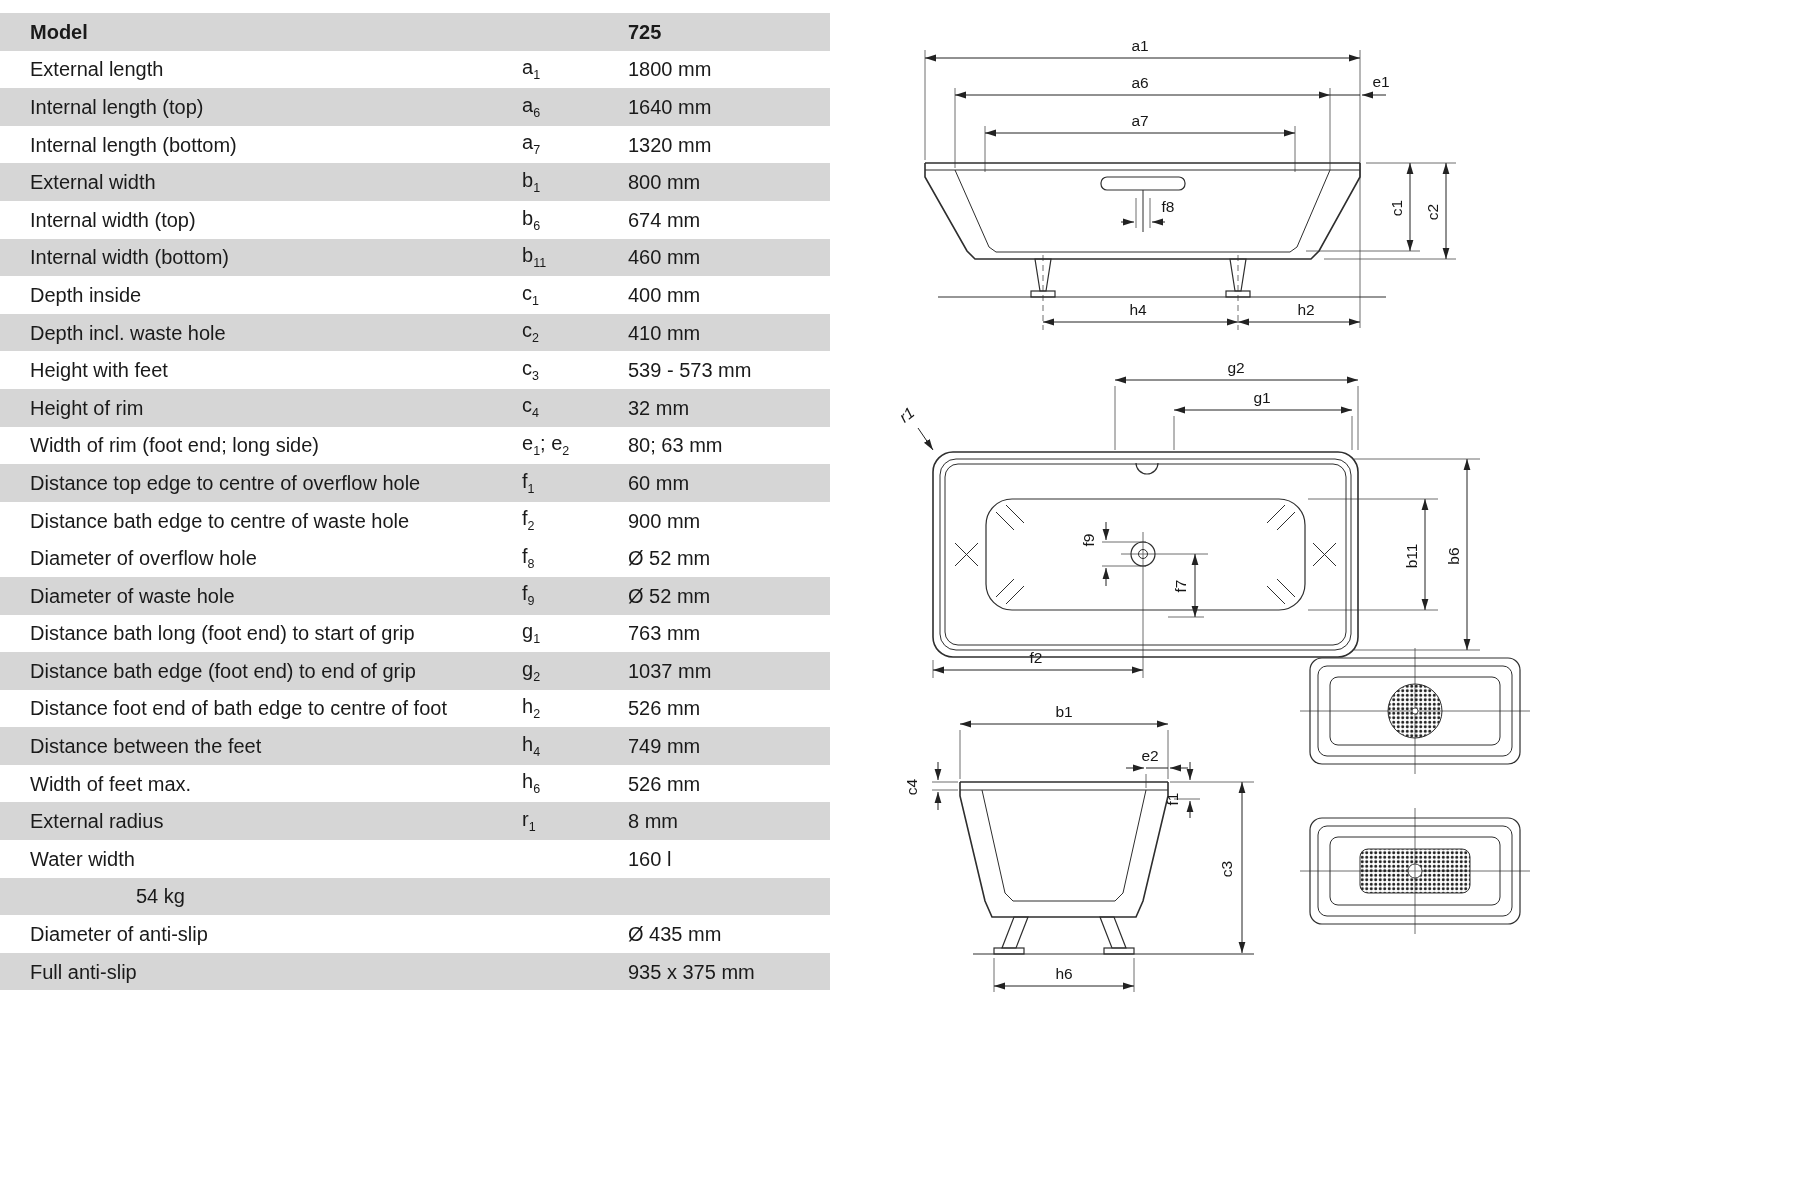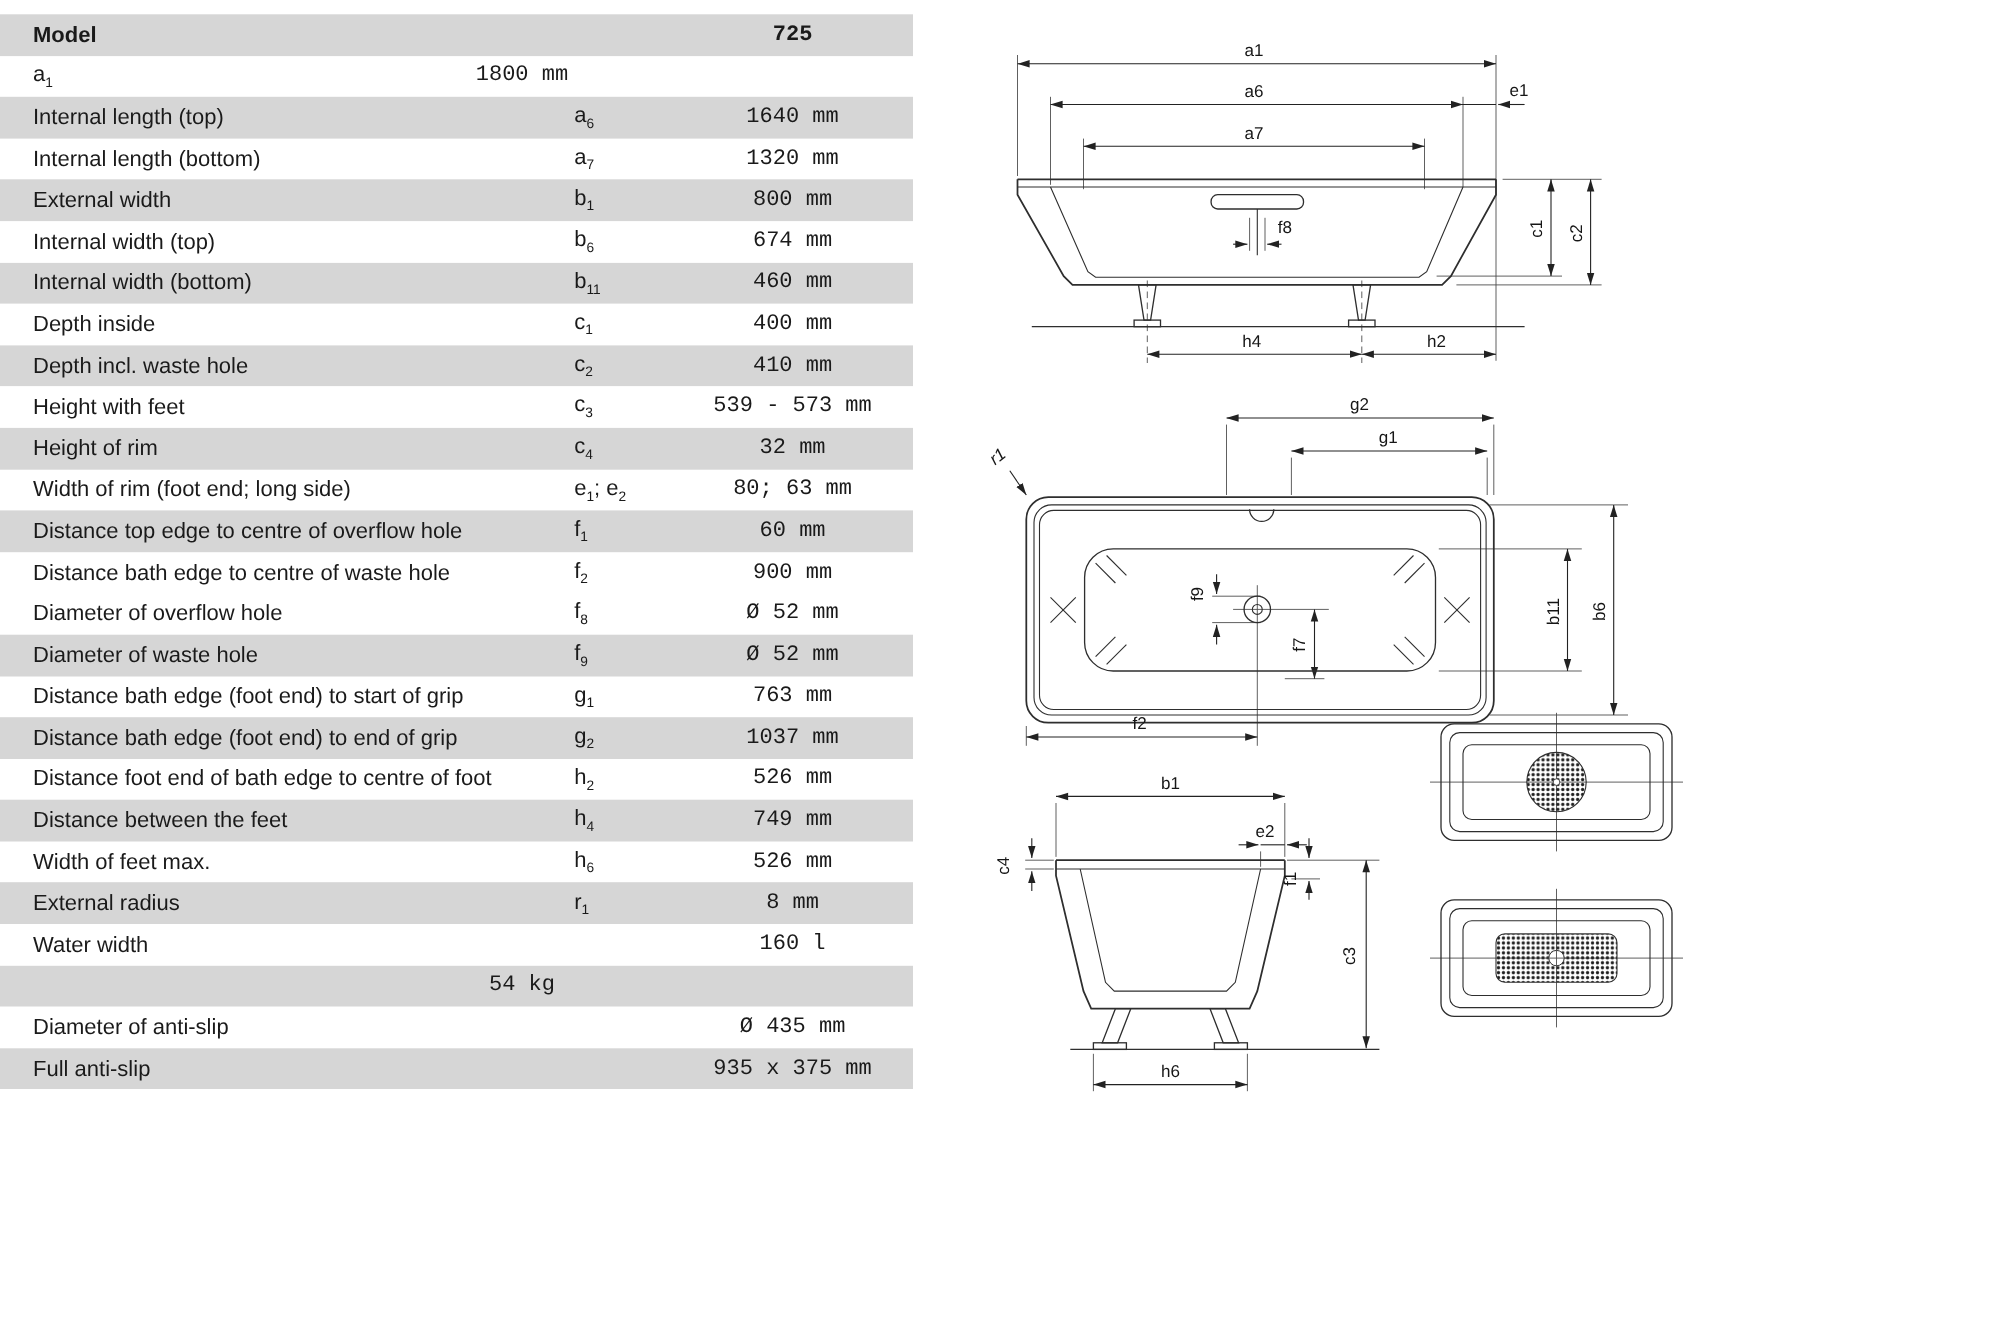--- a/index.html
+++ b/index.html
@@ -7,21 +7,21 @@
   .page{position:relative;width:1809px;height:1200px;background:#fff;overflow:hidden;}
 
   
   .spec-table{position:absolute;left:0;top:13px;width:830px;}
   .trow{display:flex;align-items:center;height:37.6px;padding:0 17px 0 30px;
         box-sizing:border-box;font-size:20px;line-height:1;}
   .trow.alt{background:#d6d6d6;}
   .thead{background:#d6d6d6;font-weight:bold;}
   .tlabel{width:492px;flex:none;white-space:nowrap;}
   .tsym{width:106px;flex:none;}
-  .tval{flex:1;text-align:center;white-space:nowrap;font-family:Liberation Mono, monospace;}
+  .tval{flex:1;text-align:left;white-space:nowrap;}
   sub{font-size:12.5px;}
 
   
   .drawings{position:absolute;left:838px;top:0;width:971px;height:1045px;}
   svg text{font-family:"Liberation Sans",sans-serif;font-size:15.5px;fill:#161616;text-anchor:middle;}
   svg text.ital{font-style:italic;}
   .ext{stroke:#4a4a4a;stroke-width:0.8;}
   .cl{stroke:#4a4a4a;stroke-width:0.8;stroke-dasharray:6 4;}
   .dim{stroke:#222;stroke-width:1;}
   .solid{stroke:#2e2e2e;fill:none;stroke-width:1.6;}
@@ -34,20 +34,21 @@
 <div class="page">
 
   <div class="spec-table">
     <div class="trow thead">
       <div class="tlabel">Model</div>
       <div class="tsym"></div>
       <div class="tval">725</div>
     </div>
     <div>
         <div class="trow">
+          <div class="tlabel">External length</div>
           <div class="tsym">a<sub>1</sub></div>
           <div class="tval">1800 mm</div>
         </div>
         <div class="trow alt">
           <div class="tlabel">Internal length (top)</div>
           <div class="tsym">a<sub>6</sub></div>
           <div class="tval">1640 mm</div>
         </div>
         <div class="trow">
           <div class="tlabel">Internal length (bottom)</div>
@@ -108,21 +109,21 @@
           <div class="tlabel">Diameter of overflow hole</div>
           <div class="tsym">f<sub>8</sub></div>
           <div class="tval">Ø 52 mm</div>
         </div>
         <div class="trow alt">
           <div class="tlabel">Diameter of waste hole</div>
           <div class="tsym">f<sub>9</sub></div>
           <div class="tval">Ø 52 mm</div>
         </div>
         <div class="trow">
-          <div class="tlabel">Distance bath edge  (foot end) to start of grip</div>
+          <div class="tlabel">Distance bath long  (foot end) to start of grip</div>
           <div class="tsym">g<sub>1</sub></div>
           <div class="tval">763 mm</div>
         </div>
         <div class="trow alt">
           <div class="tlabel">Distance bath edge  (foot end) to end of grip</div>
           <div class="tsym">g<sub>2</sub></div>
           <div class="tval">1037 mm</div>
         </div>
         <div class="trow">
           <div class="tlabel">Distance foot end of bath edge to centre of foot</div>

